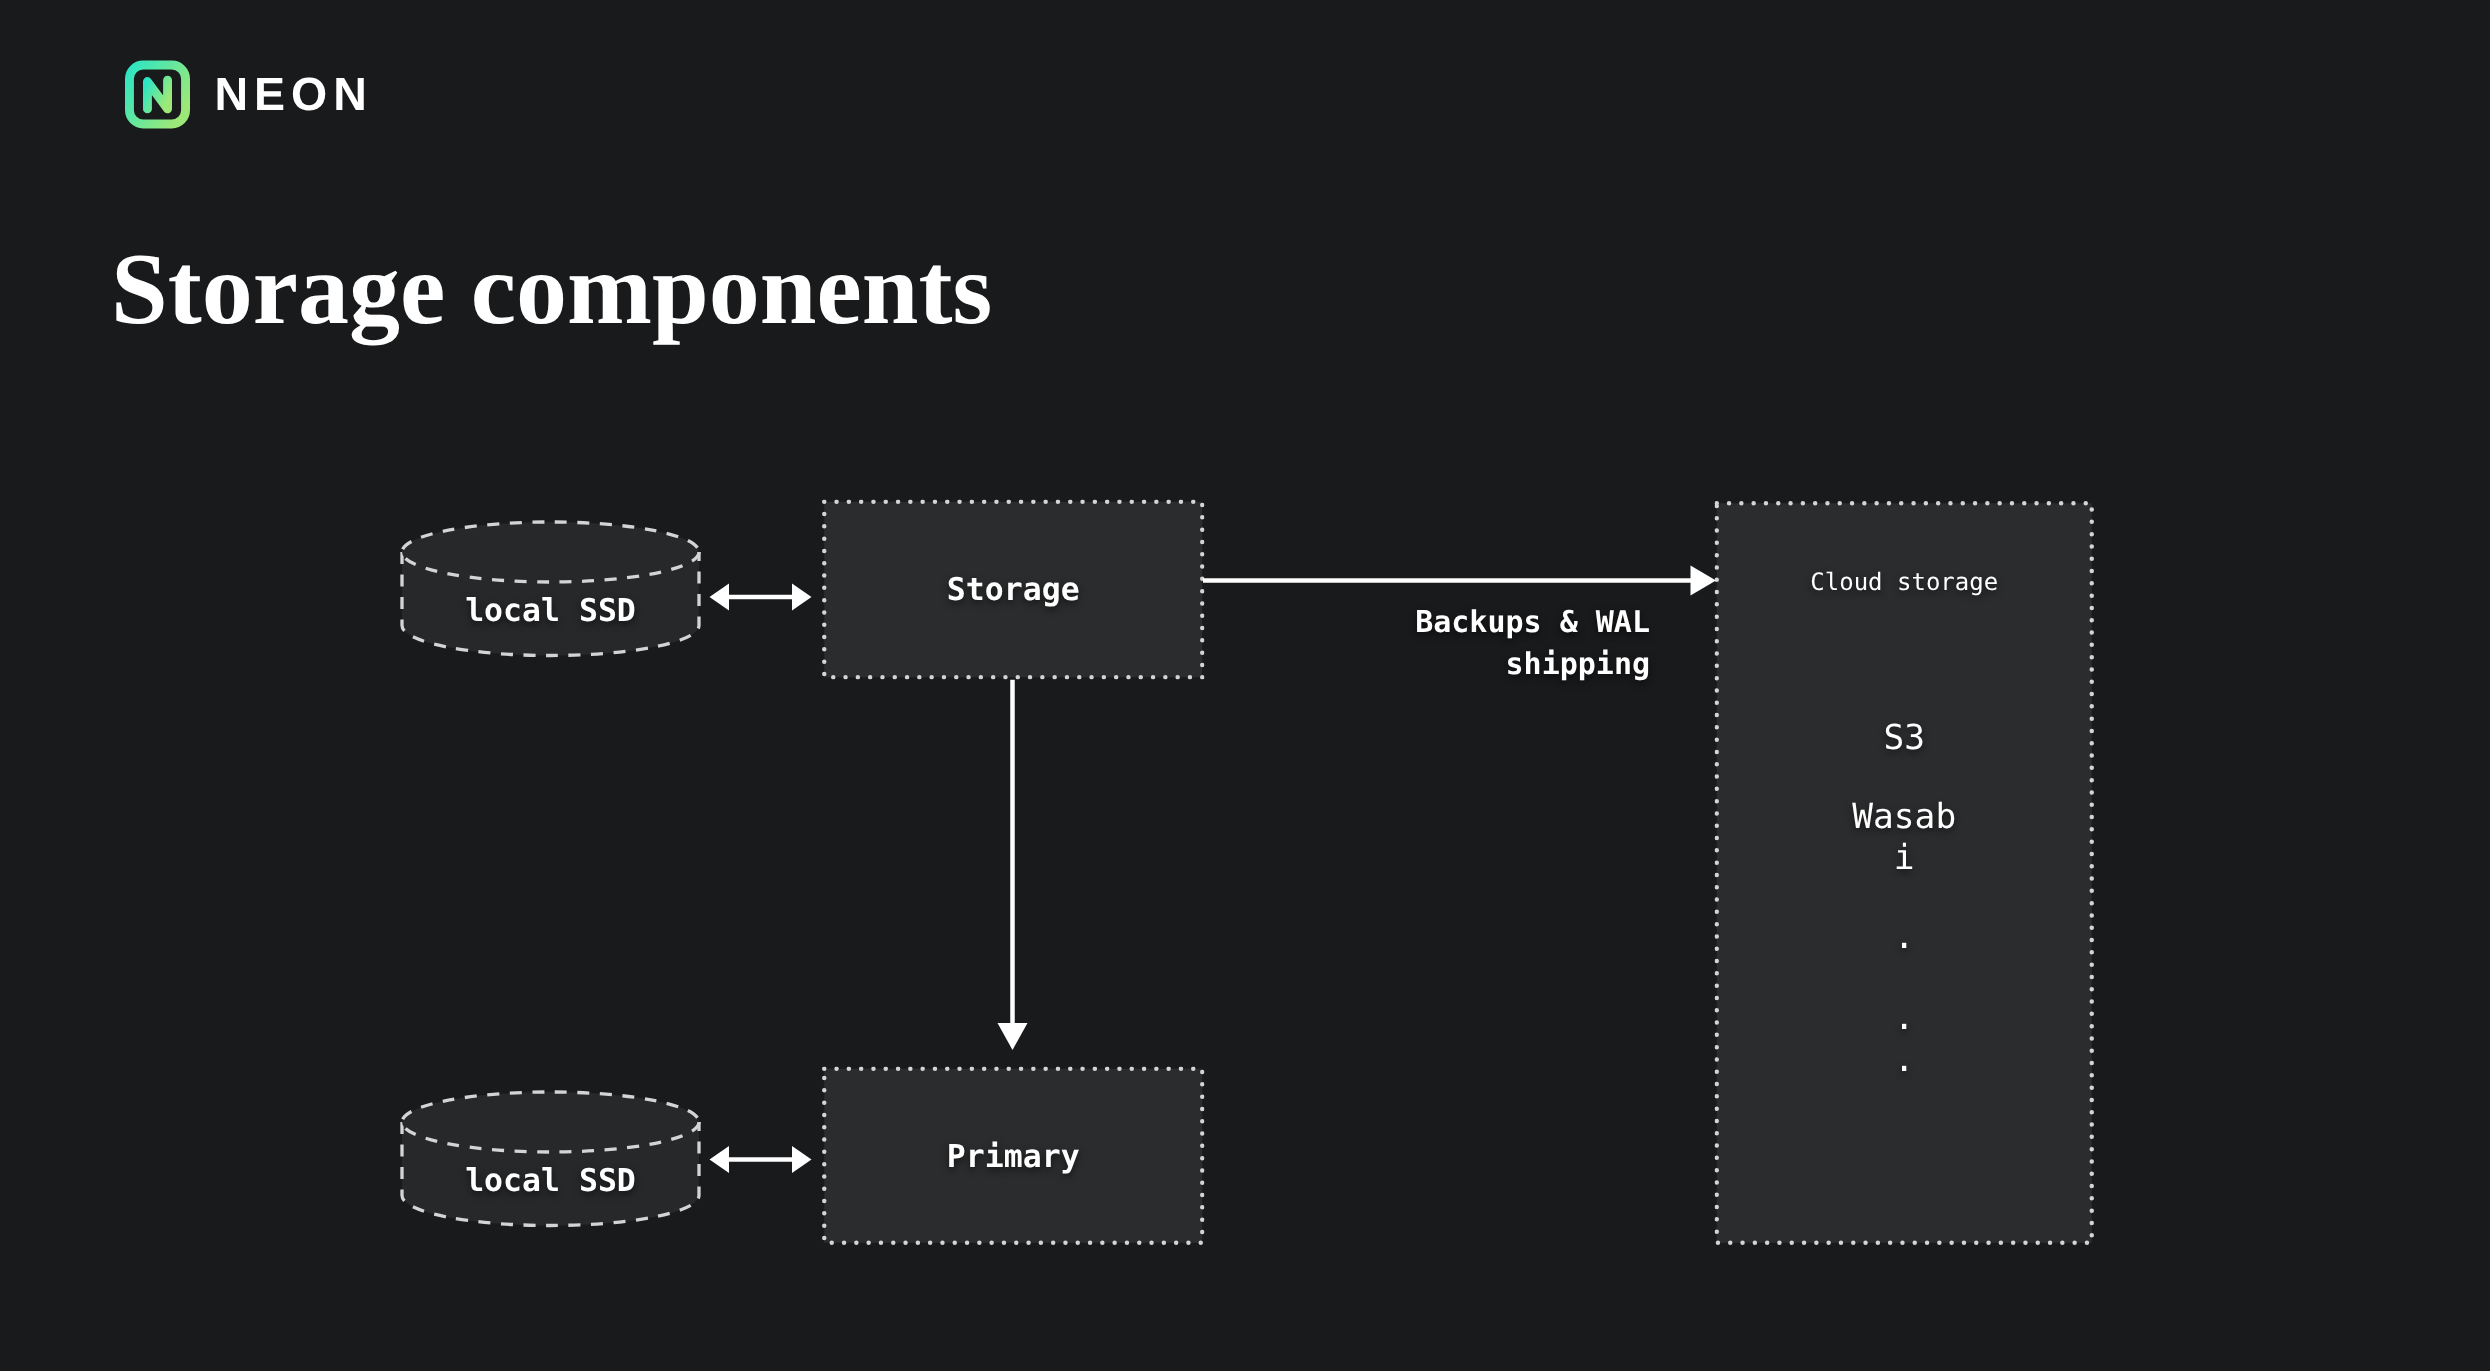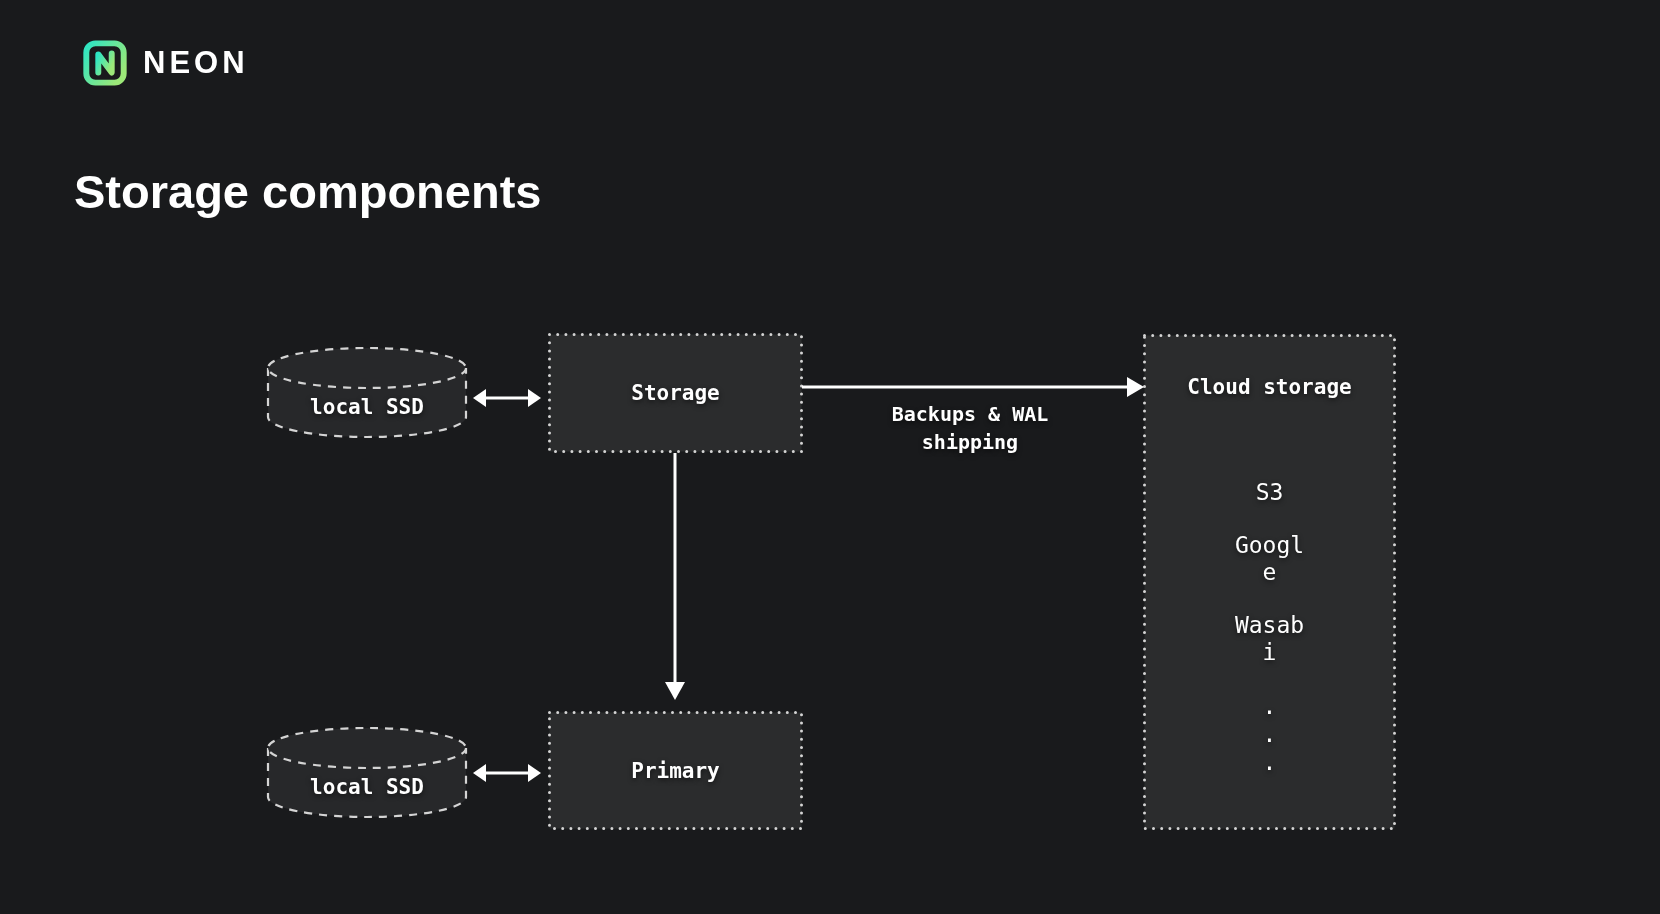--- a/index.html
+++ b/index.html
@@ -37,25 +37,26 @@
     font-weight: 700;
     letter-spacing: 4px;
     color: var(--text, #fff);
   }
 
   
   .title {
     position: absolute;
     left: 74px; top: 158px;
     margin: 0;
-    font-size: 47px;
+    font-size: 68px;
     line-height: 68px;
     font-weight: 700;
     letter-spacing: 0px;
     color: var(--text, #fff);
+    font-family: Liberation Serif, serif;
   }
 
   
   .diagram { position: absolute; inset: 0; margin-top: 24px; }
   .mono {
     font-family: "DejaVu Sans Mono", "Liberation Mono", monospace;
     color: var(--text, #fff);
     text-shadow: 0 2px 5px rgba(0,0,0,0.55);
   }
   .node {
@@ -75,21 +76,21 @@
   .box-label { position: relative; font-size: 21px; font-weight: 700; }
 
   
   .primary  { left: 548px; top: 309px; width: 255px; height: 120px; }
   .replica  { left: 548px; top: 687px; width: 255px; height: 119px; }
   .cloud    { left: 1143px; top: 310px; width: 253px; height: 496px; display: block; }
 
   .cloud-title {
     position: absolute; left: 0; right: 0; top: 40px;
     text-align: center;
-    font-size: 21px; font-weight: 700; line-height: 27px;
+    font-size: 16px; font-weight: 400; line-height: 27px;
   }
   .cloud-items {
     position: absolute; left: 0; right: 0; top: 145px;
     text-align: center;
   }
   .cloud-item {
     font-size: 23px;
     font-weight: 400;
     line-height: 27px;
     white-space: pre-line;
@@ -116,21 +117,21 @@
   .arrow polygon  { fill: var(--text, #fff); }
 
   .arrow-ssd-primary  { left: 472px; top: 362px; }
   .arrow-ssd-replica  { left: 472px; top: 737px; }
   .arrow-primary-cloud   { left: 800px; top: 351px; }
   .arrow-primary-replica { left: 663px; top: 429px; }
 
   .edge-label {
     position: absolute;
     left: 840px; top: 376px; width: 260px;
-    text-align: center;
+    text-align: right;
     font-size: 20px; font-weight: 700; line-height: 28px;
     white-space: pre-line;
   }
 </style>
 </head>
 <body>
 
 <div class="slide">
 
   <header class="brand">
@@ -181,22 +182,20 @@
       <span class="box-label mono">Primary</span>
     </div>
 
     <div class="node cloud">
       <svg class="box-border" viewBox="0 0 253 496" preserveAspectRatio="none" aria-hidden="true">
         <rect class="box-rect" x="1.5" y="1.5" width="250" height="493"></rect>
       </svg>
       <div class="cloud-title mono">Cloud storage</div>
       <div class="cloud-items mono">
           <div class="cloud-item">S3</div>
-          <div class="cloud-item">Googl
-e</div>
           <div class="cloud-item">Wasab
 i</div>
           <div class="cloud-item">.</div>
           <div class="cloud-item">.</div>
           <div class="cloud-item">.</div>
         </div>
     </div>
 
     <svg class="arrow arrow-ssd-primary" width="70" height="24" aria-hidden="true">
       <line x1="12" y1="12" x2="58" y2="12"></line>

